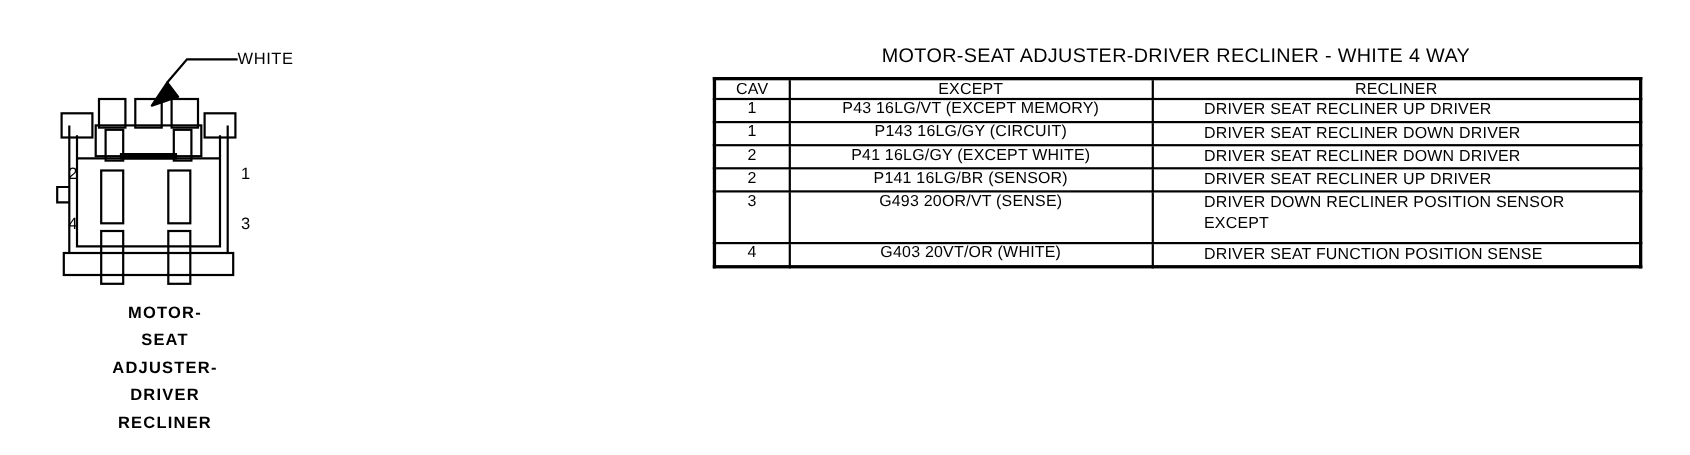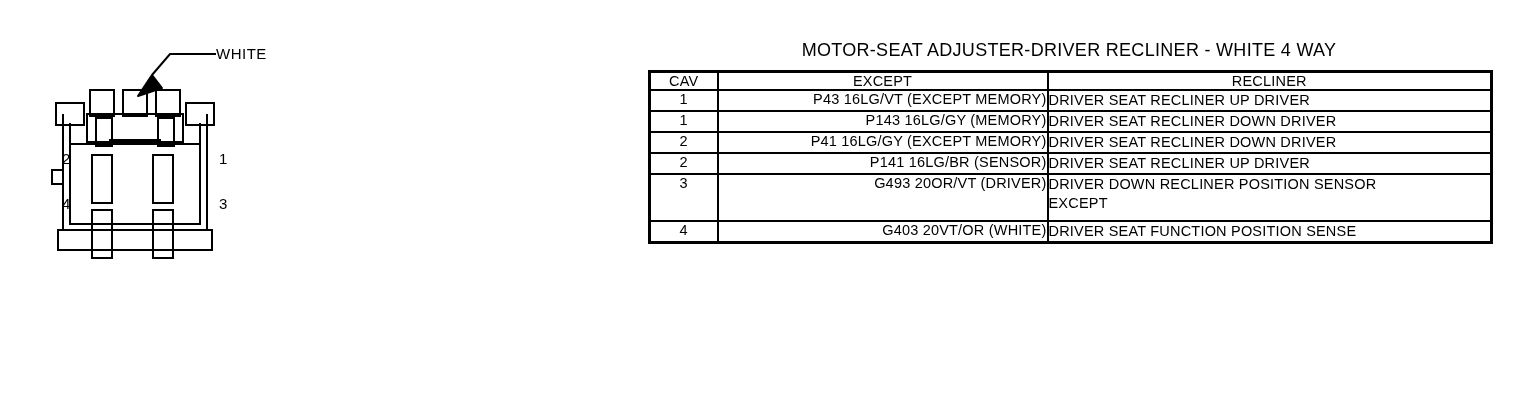--- a/index.html
+++ b/index.html
@@ -101,35 +101,35 @@
   }
   #pinout-table col.c-cav  { width: 68px; }
   #pinout-table col.c-circ { width: 330px; }
   #pinout-table col.c-func { width: 444px; }
 
   .cell-cav {
     text-align: center;
     padding: 7px 0 7px 0;
   }
   .cell-circ {
-    text-align: right;
+    text-align: center;
     padding: 7px 0 7px 10px;
   }
   .cell-func {
     text-align: left;
     padding: 7px 0 7px 9px;
   }
   thead .cell-cav, thead .cell-circ, thead .cell-func {
     text-align: center;
     padding-left: 0;
     padding-top: 8px;
     padding-bottom: 8px;
   }
   td.tall { height: 45px; }
-  .func-line { display: block; line-height: 19px; }
+  .func-line { display: block; line-height: 19px; margin-left: 46px; }
 </style>
 </head>
 <body>
 
 <div id="connector-panel">
 
   <svg id="connector-svg" width="270" height="250" viewBox="0 0 270 250">
 
     <g>
       <path d="M 186 36 L 140 36 L 122 57" stroke="#000" stroke-width="2" fill="none"></path>
@@ -176,20 +176,27 @@
     </g>
   </svg>
 
   <div class="conn-label" id="white-label">WHITE</div>
 
   <div class="pin-num" id="pin-2">2</div>
   <div class="pin-num" id="pin-1">1</div>
   <div class="pin-num" id="pin-4">4</div>
   <div class="pin-num" id="pin-3">3</div>
 
+  <div id="connector-caption">
+    <div>MOTOR-</div>
+    <div>SEAT</div>
+    <div>ADJUSTER-</div>
+    <div>DRIVER</div>
+    <div>RECLINER</div>
+  </div>
 </div>
 
 <div id="table-panel">
 
   <div id="table-title">MOTOR-SEAT ADJUSTER-DRIVER RECLINER - WHITE 4 WAY</div>
 
   <table id="pinout-table">
     <colgroup>
       <col class="c-cav">
       <col class="c-circ">
@@ -205,42 +212,42 @@
     <tbody>
       <tr>
         <td class="cell-cav">1</td>
         <td class="cell-circ">P43 16LG/VT (EXCEPT MEMORY)</td>
         <td class="cell-func">
           <span class="func-line">DRIVER SEAT RECLINER UP DRIVER</span>
         </td>
       </tr>
       <tr>
         <td class="cell-cav">1</td>
-        <td class="cell-circ">P143 16LG/GY (MEMORY)</td>
+        <td class="cell-circ">P143 16LG/GY (CIRCUIT)</td>
         <td class="cell-func">
           <span class="func-line">DRIVER SEAT RECLINER DOWN DRIVER</span>
         </td>
       </tr>
       <tr>
         <td class="cell-cav">2</td>
-        <td class="cell-circ">P41 16LG/GY (EXCEPT MEMORY)</td>
+        <td class="cell-circ">P41 16LG/GY (EXCEPT WHITE)</td>
         <td class="cell-func">
           <span class="func-line">DRIVER SEAT RECLINER DOWN DRIVER</span>
         </td>
       </tr>
       <tr>
         <td class="cell-cav">2</td>
         <td class="cell-circ">P141 16LG/BR (SENSOR)</td>
         <td class="cell-func">
           <span class="func-line">DRIVER SEAT RECLINER UP DRIVER</span>
         </td>
       </tr>
       <tr>
         <td class="cell-cav tall">3</td>
-        <td class="cell-circ tall">G493 20OR/VT (DRIVER)</td>
+        <td class="cell-circ tall">G493 20OR/VT (SENSE)</td>
         <td class="cell-func tall">
           <span class="func-line">DRIVER DOWN RECLINER POSITION SENSOR</span>
           <span class="func-line">EXCEPT</span>
         </td>
       </tr>
       <tr>
         <td class="cell-cav">4</td>
         <td class="cell-circ">G403 20VT/OR (WHITE)</td>
         <td class="cell-func">
           <span class="func-line">DRIVER SEAT FUNCTION POSITION SENSE</span>

